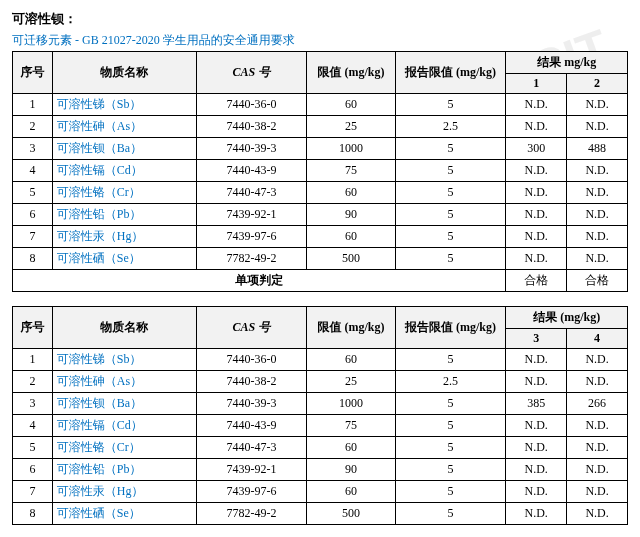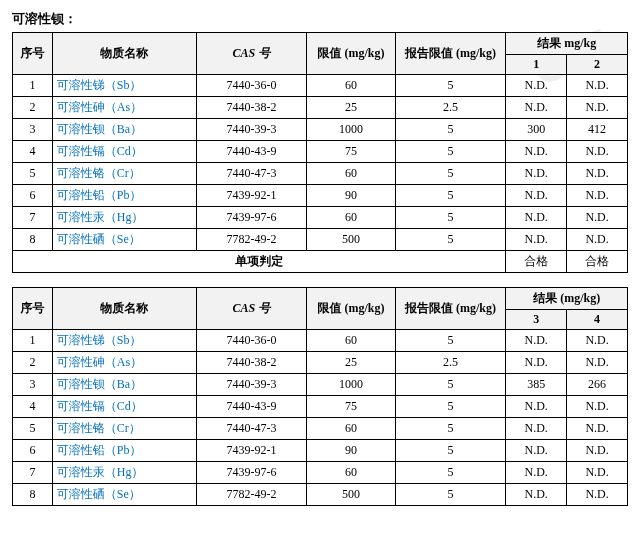--- a/index.html
+++ b/index.html
@@ -72,20 +72,21 @@
     .col-limit { width: 80px; }
     .col-report { width: 80px; }
     .col-result { width: 55px; }
   </style>
 </head>
 <body>
 <div style="position:relative;">
   <div class="watermark">CIT</div>
 
   <div class="detection-title">可溶性钡：</div>
+  <div class="subtitle-link">可迁移元素 - GB 21027-2020 学生用品的安全通用要求</div>
 
   <div class="section">
     <table>
       <thead>
         <tr>
           <th rowspan="2" class="col-seq">序号</th>
           <th rowspan="2" class="col-name">物质名称</th>
           <th rowspan="2" class="col-cas">CAS 号</th>
           <th rowspan="2" class="col-limit">限值
 (mg/kg)</th>
@@ -118,21 +119,21 @@
             <td>N.D.</td>
             <td>N.D.</td>
           </tr>
           <tr>
             <td>3</td>
             <td style="text-align: left; color: rgb(0, 112, 192);">可溶性钡（Ba）</td>
             <td>7440-39-3</td>
             <td>1000</td>
             <td>5</td>
             <td>300</td>
-            <td>412</td>
+            <td>488</td>
           </tr>
           <tr>
             <td>4</td>
             <td style="text-align: left; color: rgb(0, 112, 192);">可溶性镉（Cd）</td>
             <td>7440-43-9</td>
             <td>75</td>
             <td>5</td>
             <td>N.D.</td>
             <td>N.D.</td>
           </tr>

